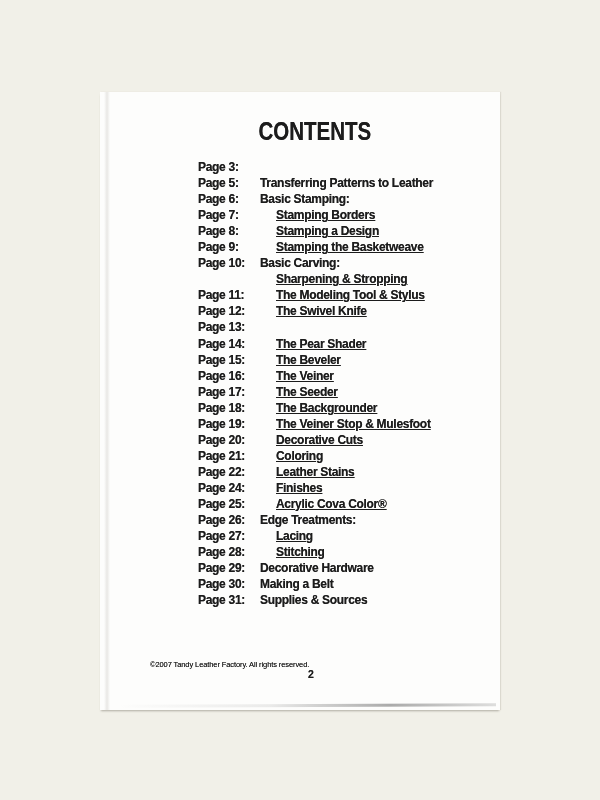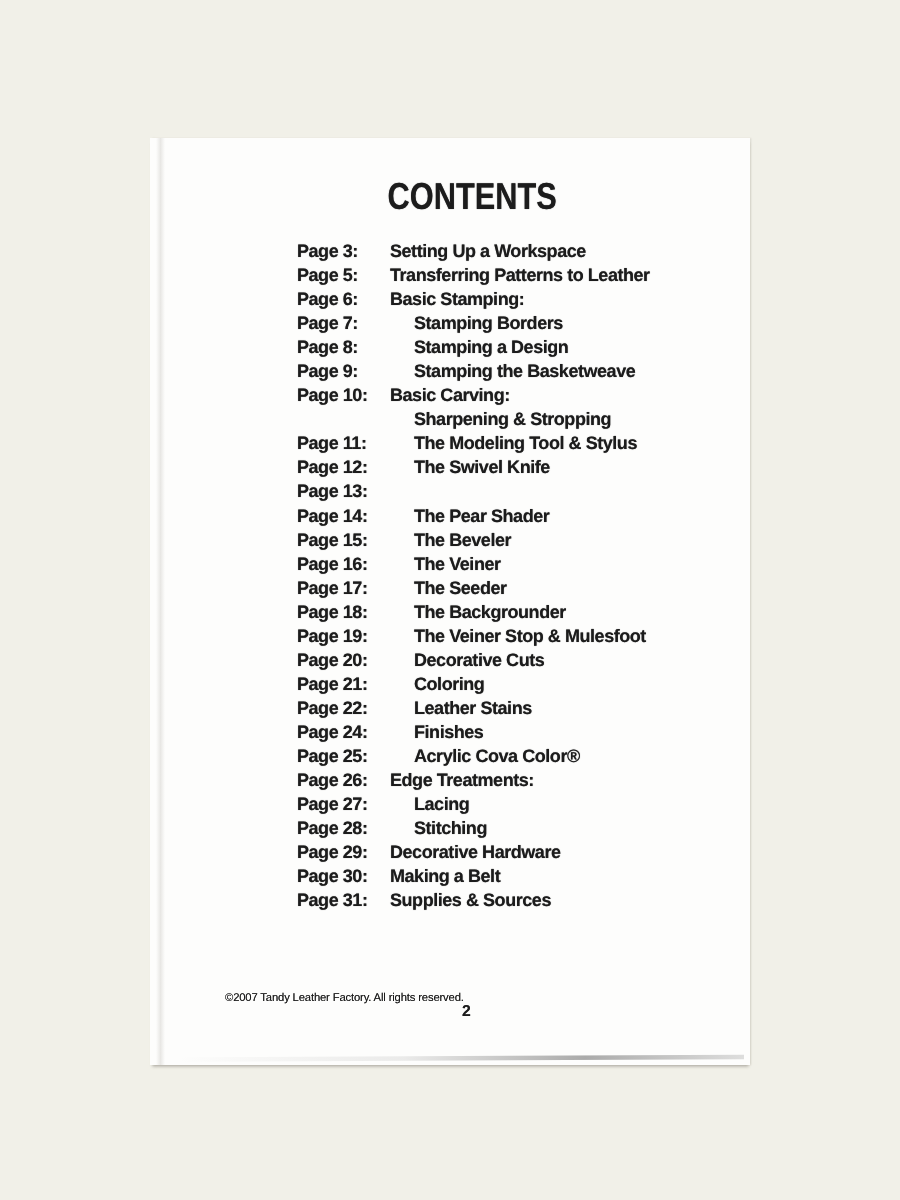--- a/index.html
+++ b/index.html
@@ -53,21 +53,21 @@
   .toc-row{
     display:flex;
     line-height:16.05px;
     font-size:12px;font-weight:bold;
     letter-spacing:-.3px;
     white-space:nowrap;
     text-shadow:0 0 .5px rgba(25,25,25,.75);
   }
   .toc-page-label{flex:0 0 62px;}
   .toc-entry-title{flex:1;}
-  .toc-entry-title.indent{padding-left:16px;}
+  .toc-entry-title.indent{padding-left:16px;text-decoration:underline;}
   .footer-copyright{
     position:absolute;left:50px;top:568px;
     font-size:7.5px;font-weight:normal;letter-spacing:-.1px;
     color:var(--ink);
     text-shadow:0 0 .4px rgba(25,25,25,.7);
     white-space:nowrap;
   }
   .footer-pagenum{
     position:absolute;left:201px;top:576px;width:20px;
     text-align:center;
@@ -78,21 +78,20 @@
 </style>
 </head>
 <body>
 
 <div class="paper">
   <h1 class="toc-title"><span class="squeeze">CONTENTS</span></h1>
 
   <div class="toc-list">
   <div class="toc-row">
     <span class="toc-page-label">Page 3:</span>
-    <span class="toc-entry-title">Setting Up a Workspace</span>
   </div>
 
 
   <div class="toc-row">
     <span class="toc-page-label">Page 5:</span>
     <span class="toc-entry-title">Transferring Patterns to Leather</span>
   </div>
 
   <div class="toc-row">
     <span class="toc-page-label">Page 6:</span>

